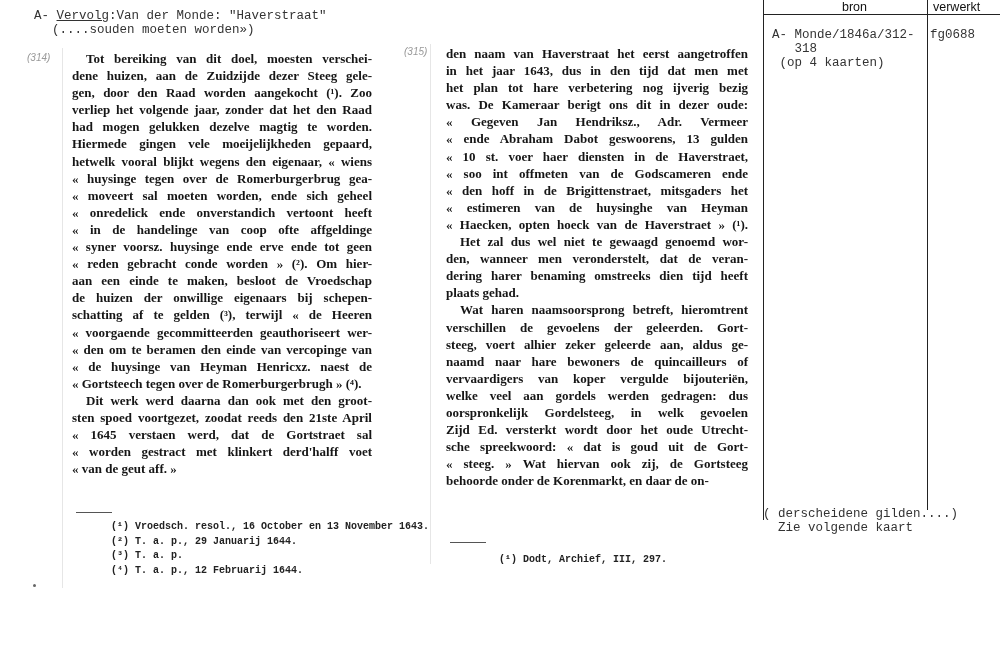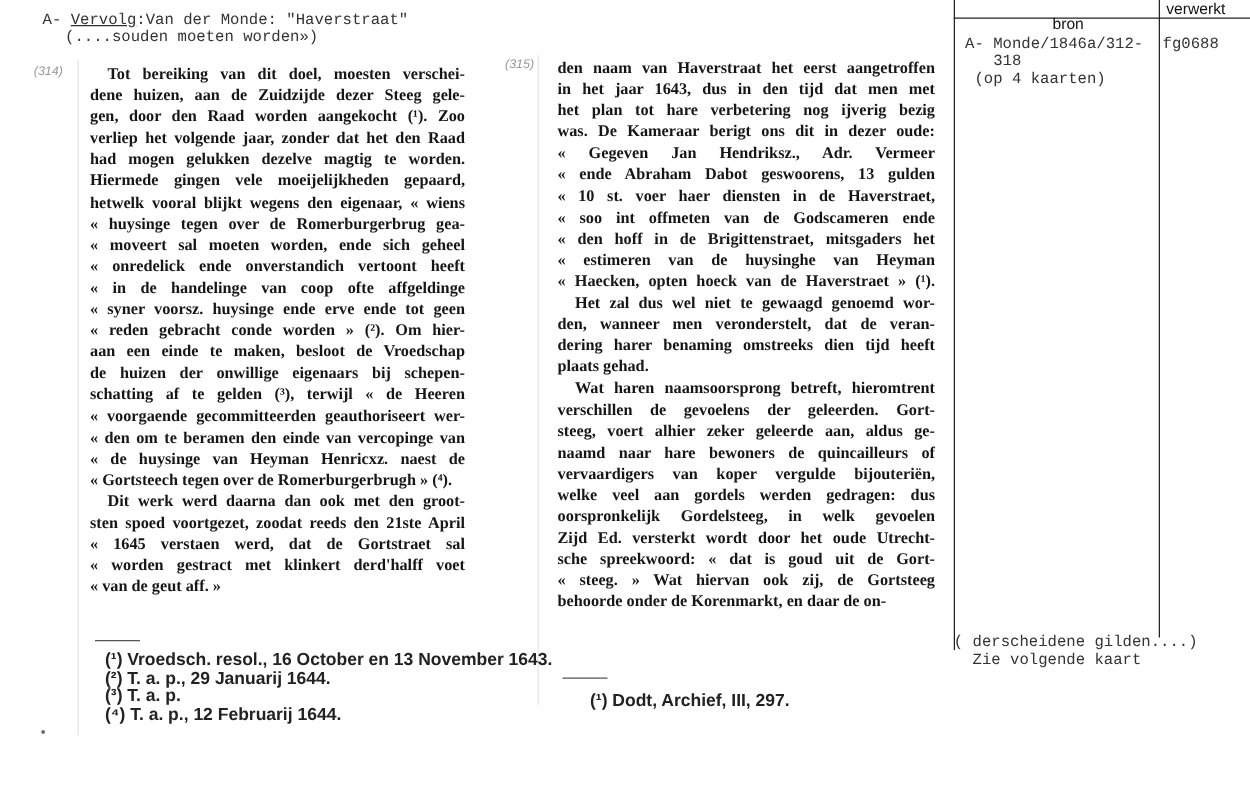--- a/index.html
+++ b/index.html
@@ -13,28 +13,28 @@
   .pagenum { font-family:"Liberation Sans", sans-serif; font-style:italic; font-size:10px; color:#999; }
   #pn-left { left:27px; top:52px; }
   #pn-right { left:404px; top:46px; }
   .rule-left { position:absolute; width:1px; background:#e6e6e6; }
   .col { position:absolute; text-align:justify; }
   #col-left { left:72px; top:50px; width:300px; }
   #col-right { left:446px; top:45px; width:302px; }
   .line { display:block; text-align:justify; text-align-last:justify; white-space:nowrap; }
   .line.last { text-align-last:left; }
   .fnrule { position:absolute; height:1px; background:#555; width:36px; }
-  .fn { position:absolute; font-family:Liberation Sans, sans-serif; font-size:14px; font-weight:bold; color:#222; line-height:14.5px; }
+  .fn { position:absolute; font-family:Liberation Mono, monospace; font-size:10px; font-weight:bold; color:#222; line-height:14.5px;margin-left:27px; }
   #fn-left { left:84px; top:520px; }
   #fn-right { left:472px; top:553px; }
   .dot { position:absolute; left:33px; top:584px; width:3px; height:3px; background:#666; border-radius:50%; }
   
   .tline { position:absolute; background:#222; }
   .th { position:absolute; font-family:"Liberation Sans", sans-serif; font-size:12.5px; color:#111; }
-  #th-bron { left:842px; top:12px; }
+  #th-bron { left:842px; top:0px; }
   #th-verwerkt { left:933px; top:0px; }
   #cell-bron { left:772px; top:28px; white-space:pre; line-height:14px; }
   #cell-verwerkt { left:930px; top:28px; }
   #footer-note { left:763px; top:507px; white-space:pre; line-height:14px; }
 </style>
 </head>
 <body>
 
 <div id="header-line1" class="abs type"><span>A- </span><u>Vervolg</u><span>:Van der Monde: "Haverstraat"</span></div>
 <div id="header-line2" class="abs type">(....souden moeten worden»)</div>

